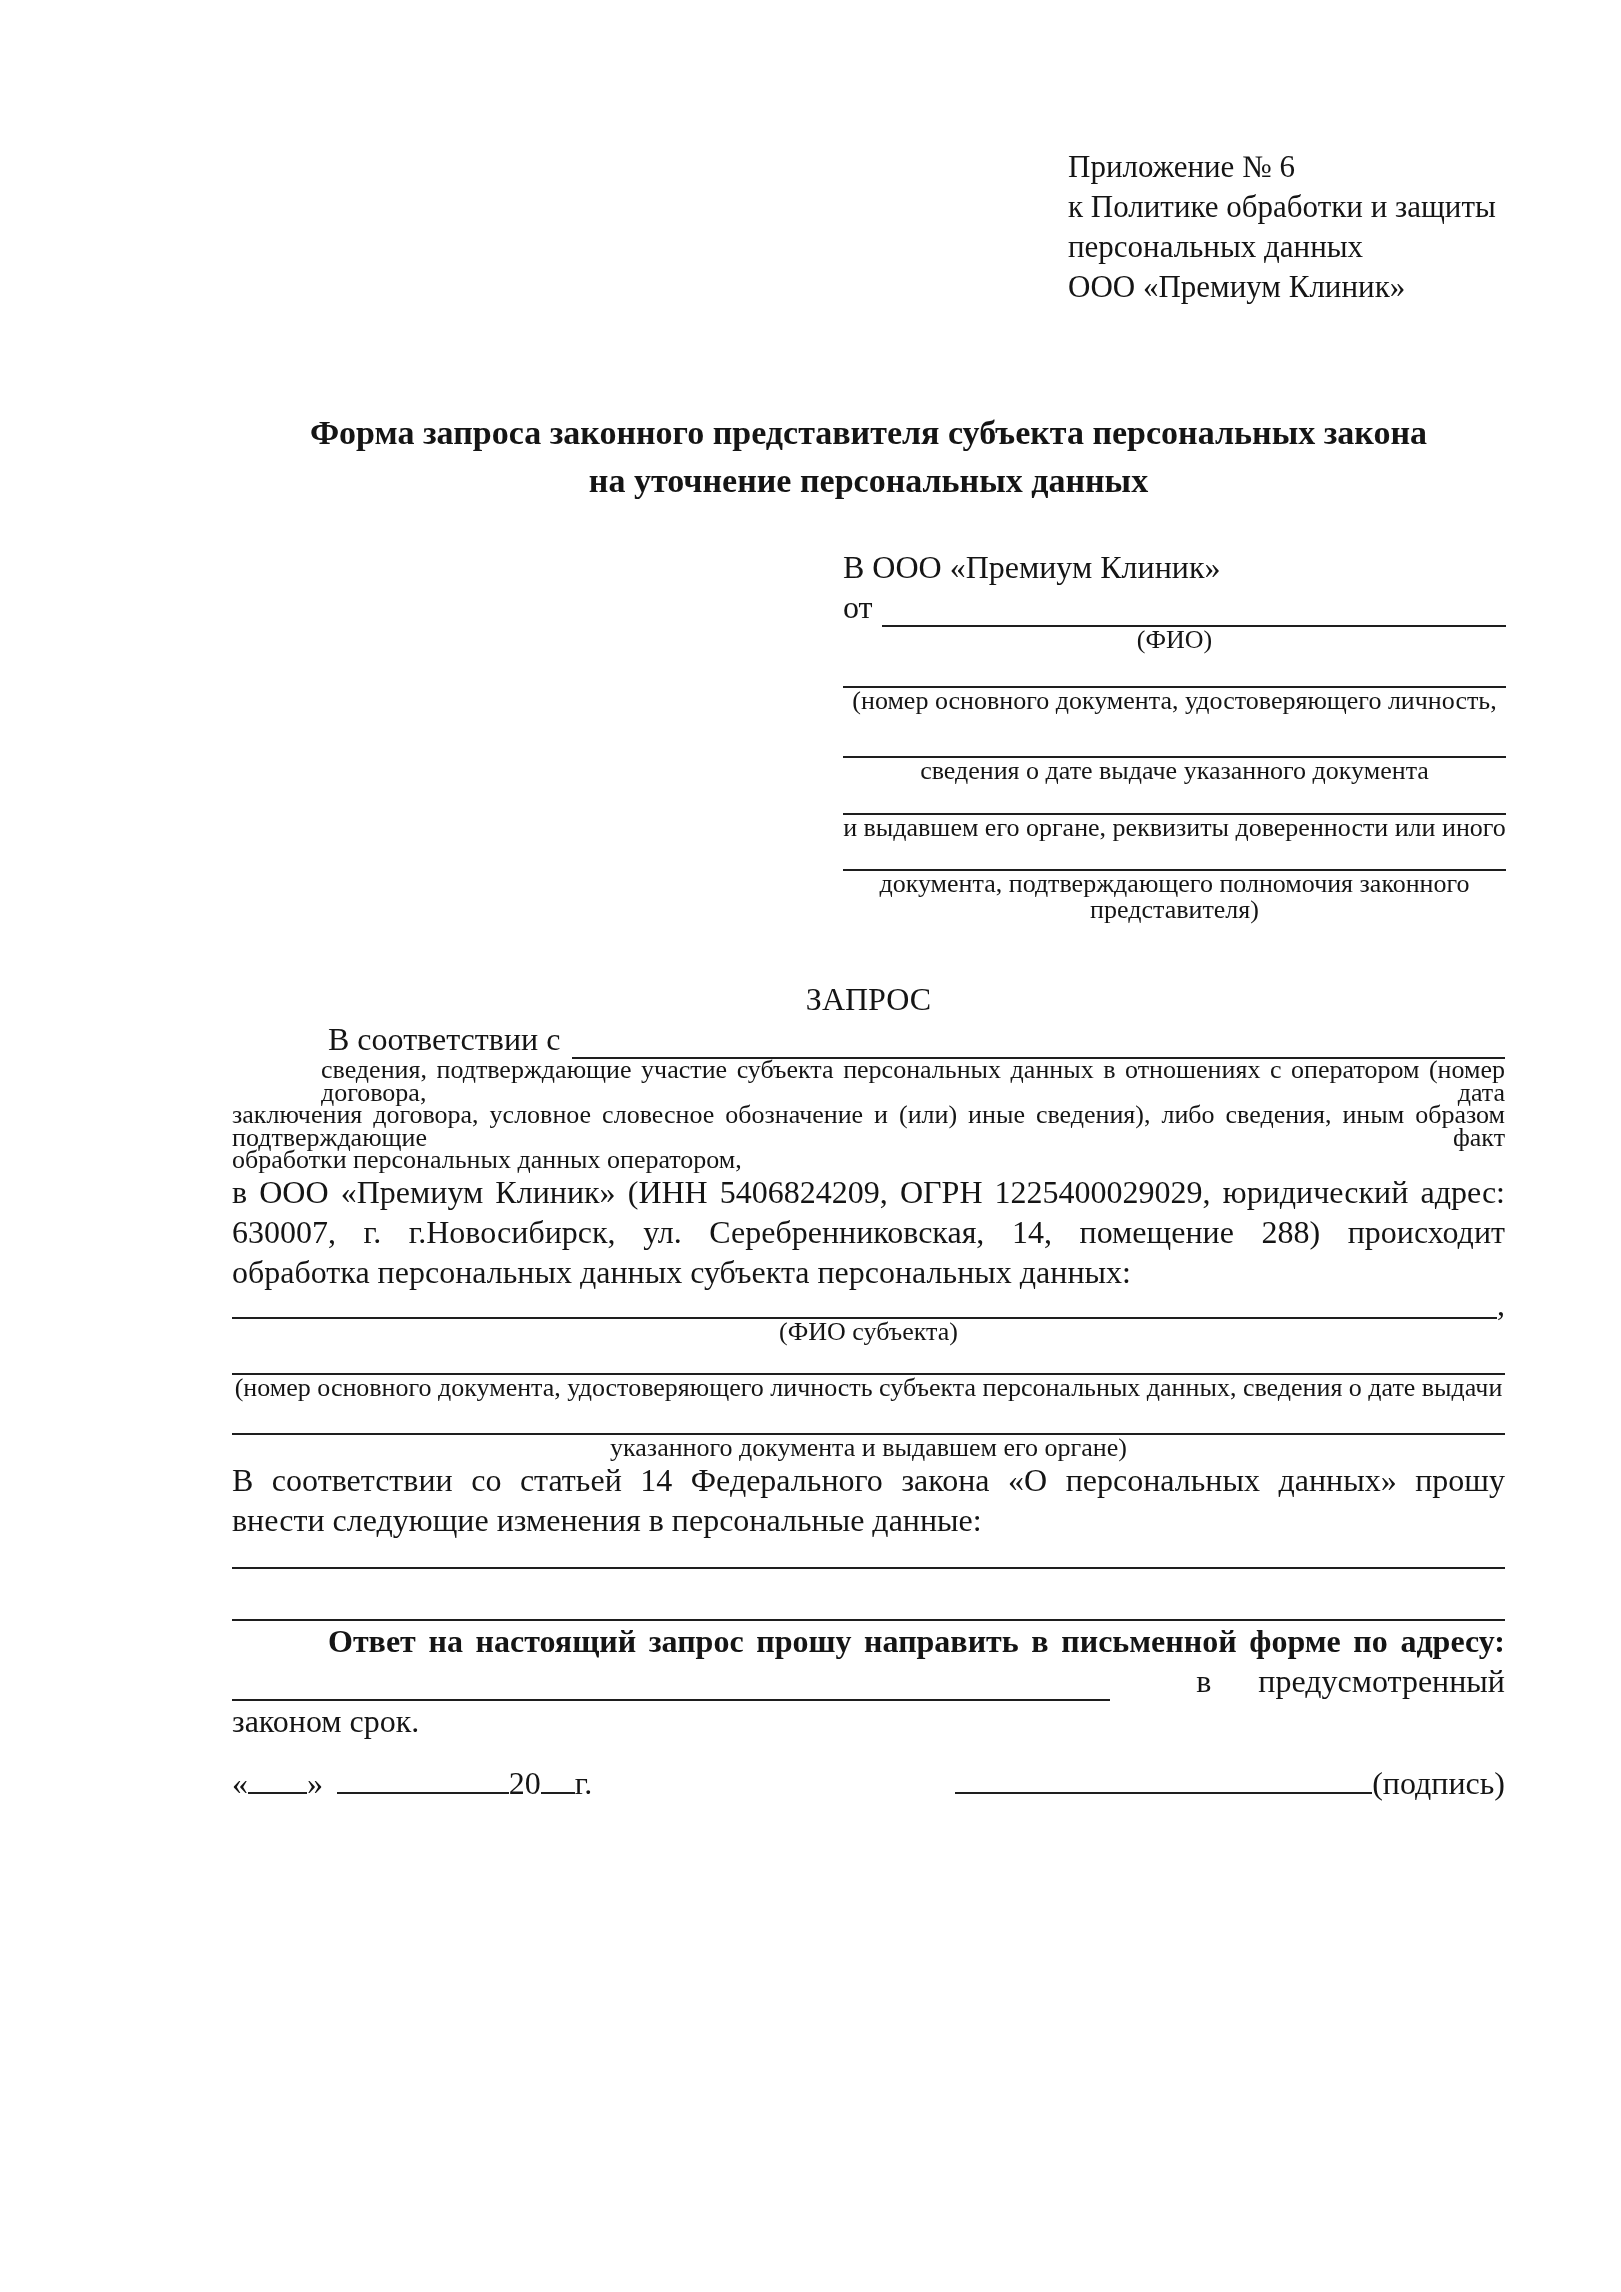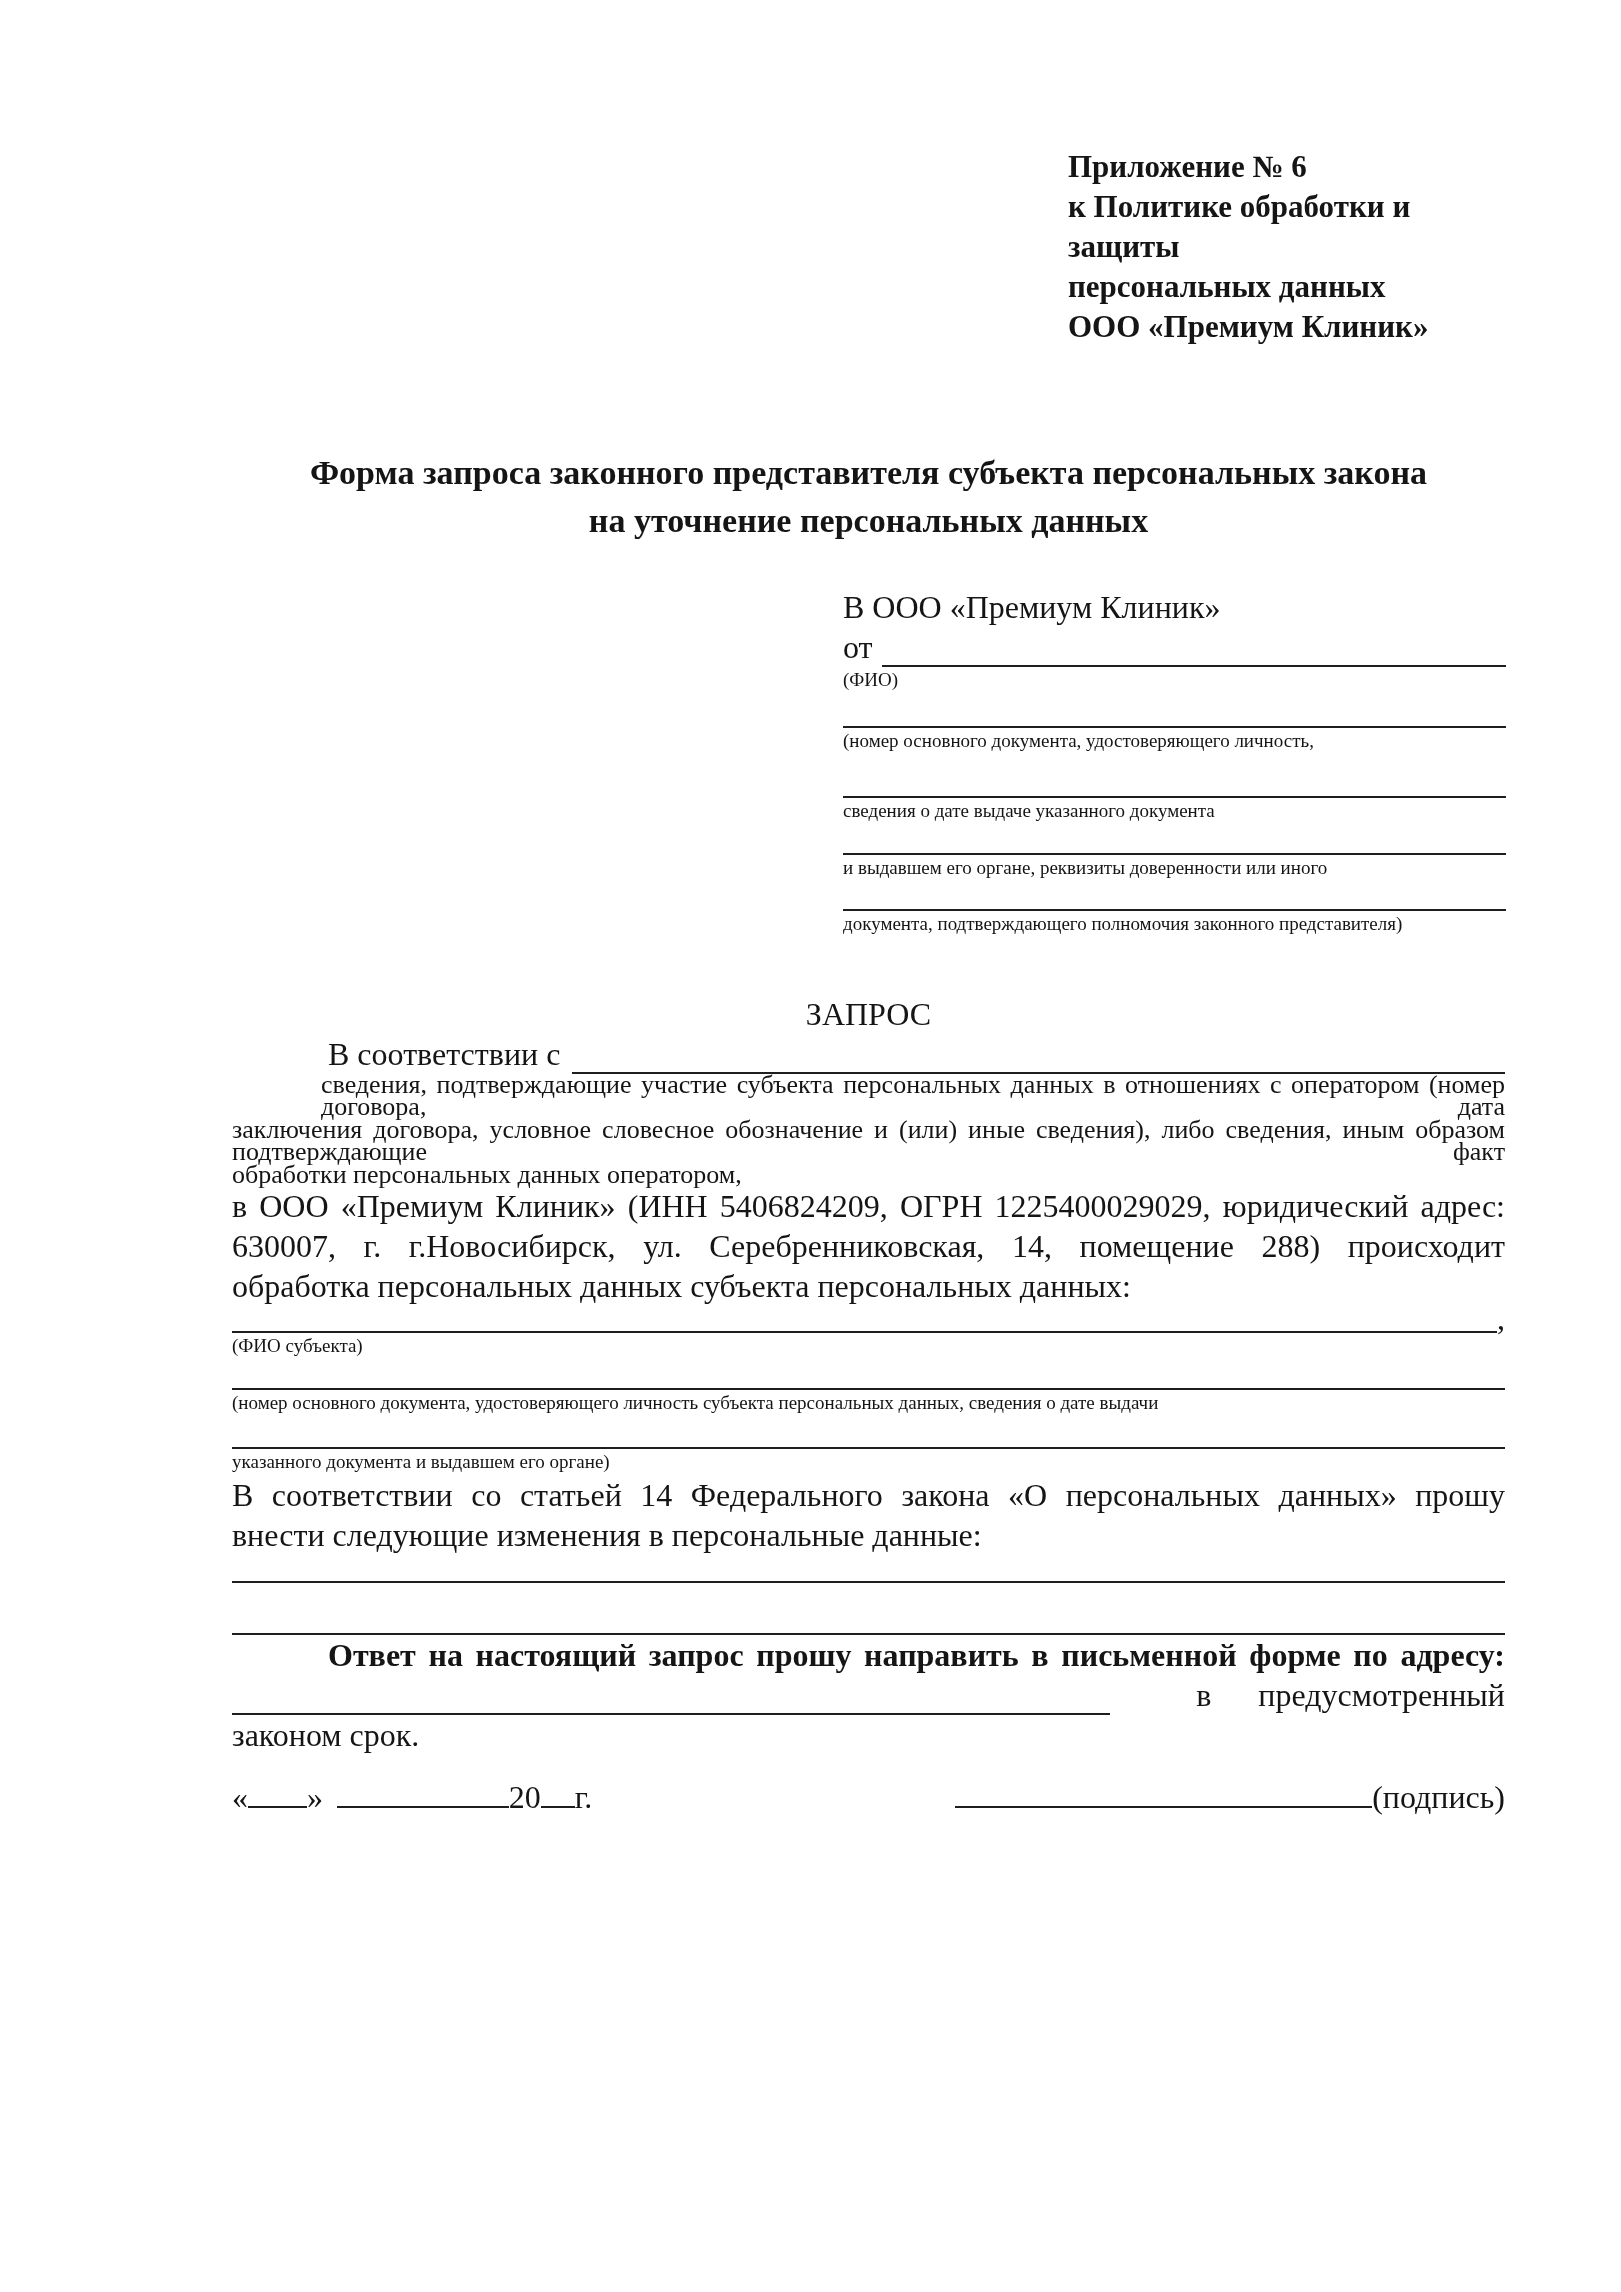--- a/index.html
+++ b/index.html
@@ -11,35 +11,35 @@
     background: #ffffff;
     box-sizing: border-box;
     padding: 147px 116px 0 232px;
     color: #151515;
     font-family: "Liberation Serif", "DejaVu Serif", serif;
     font-size: 32px;
     line-height: 40px;
     overflow: hidden;
   }
   
-  .appendix { margin-left: 836px; font-size: 31px; line-height: 40px; font-weight: bold; }
+  .appendix { margin-left: 836px; font-size: 31px; line-height: 40px; }
   
   .title {
     margin-top: 102px;
     text-align: center;
     font-weight: bold;
     font-size: 34px;
     line-height: 48px;
   }
   
   .addressee { margin-top: 42px; margin-left: 611px; width: 663px; }
   .addr-to { line-height: 40px; }
   .from-row { display: flex; align-items: flex-end; height: 40px; gap: 9.8px; }
   .from-row .fill { flex: 1; border-bottom: 2.9px solid #1e1e1e; }
-  .caption { font-size: 19px; line-height: 25.5px; }
+  .caption { font-size: 26px; line-height: 25.5px; text-align: center; }
   .blank { border-bottom: 2.9px solid #1e1e1e; }
   .h34 { height: 33px; } .h44 { height: 43px; } .h30 { height: 29px; }
   .h33 { height: 32px; } .h27 { height: 26.5px; } .h51 { height: 50px; }
   
   .zapros { margin-top: 57px; text-align: center; line-height: 40px; }
   .accordance-row { display: flex; align-items: flex-end; height: 40px; gap: 11.8px; padding-left: 96px; }
   .accordance-row .fill { flex: 1; border-bottom: 2.9px solid #1e1e1e; }
   .note { font-size: 26px; line-height: 22.5px; }
   .note .ind { padding-left: 89px; }
   .j { text-align: justify; text-align-last: justify; text-justify: inter-word; }

